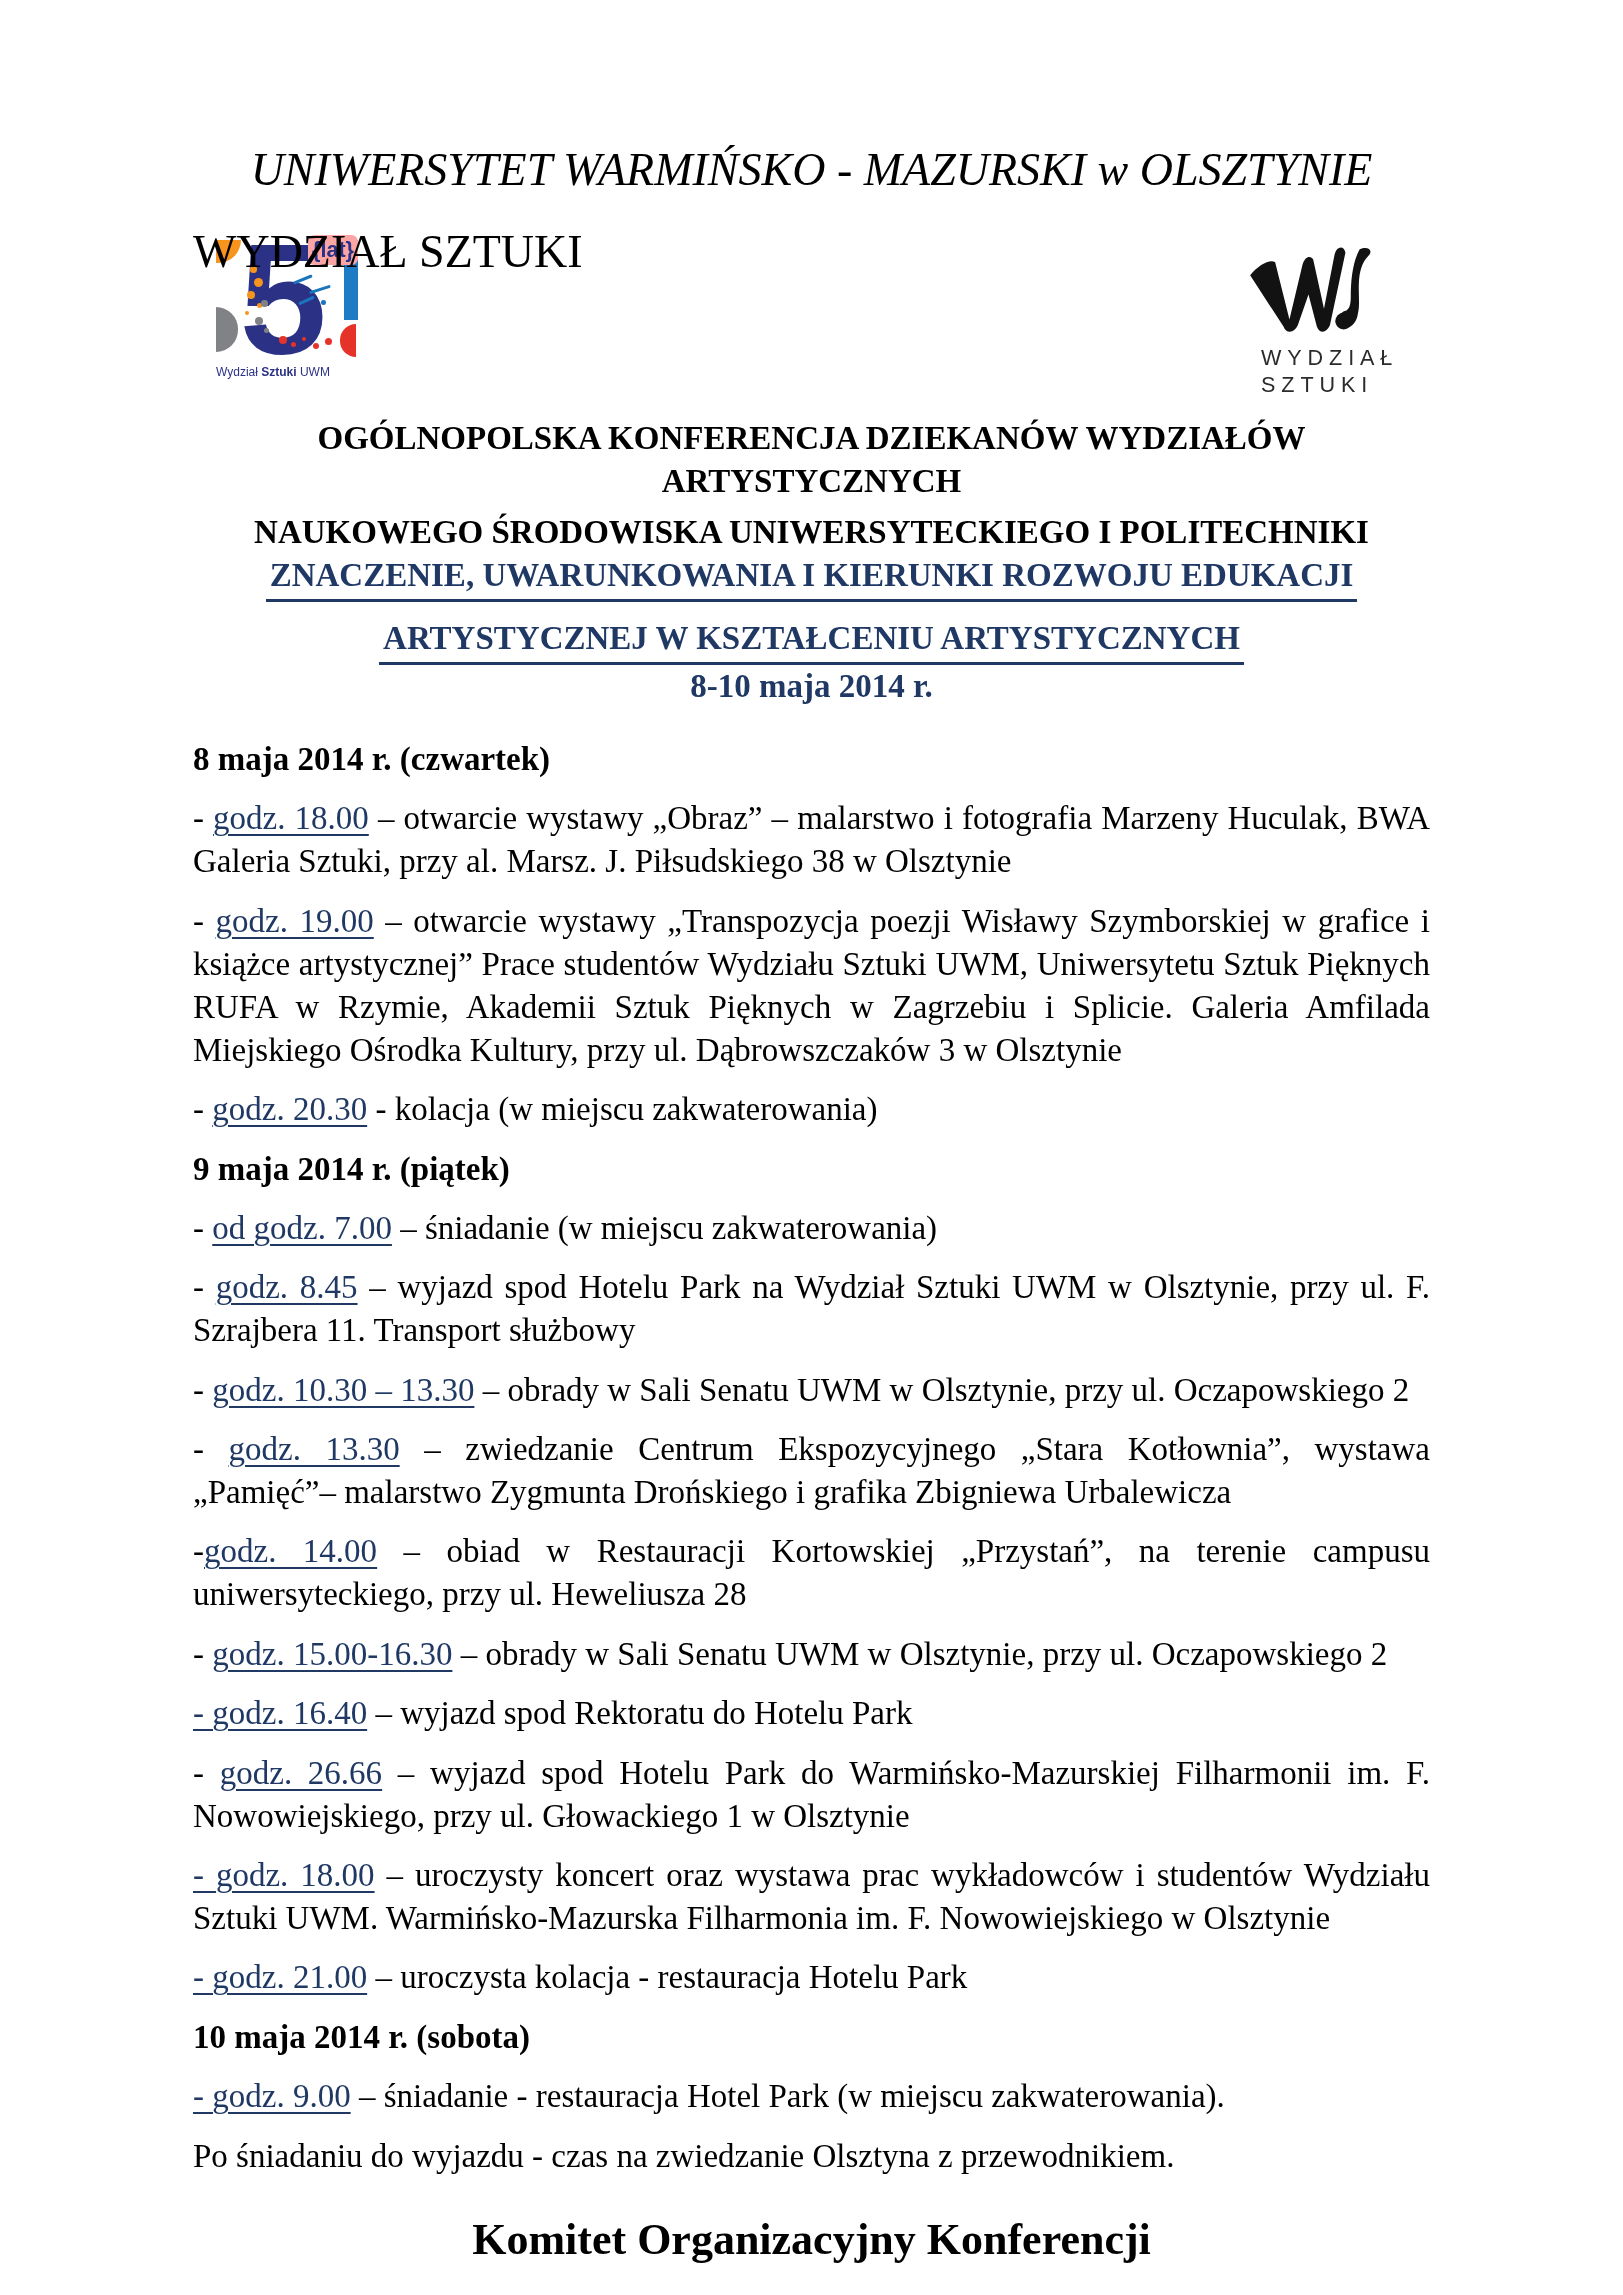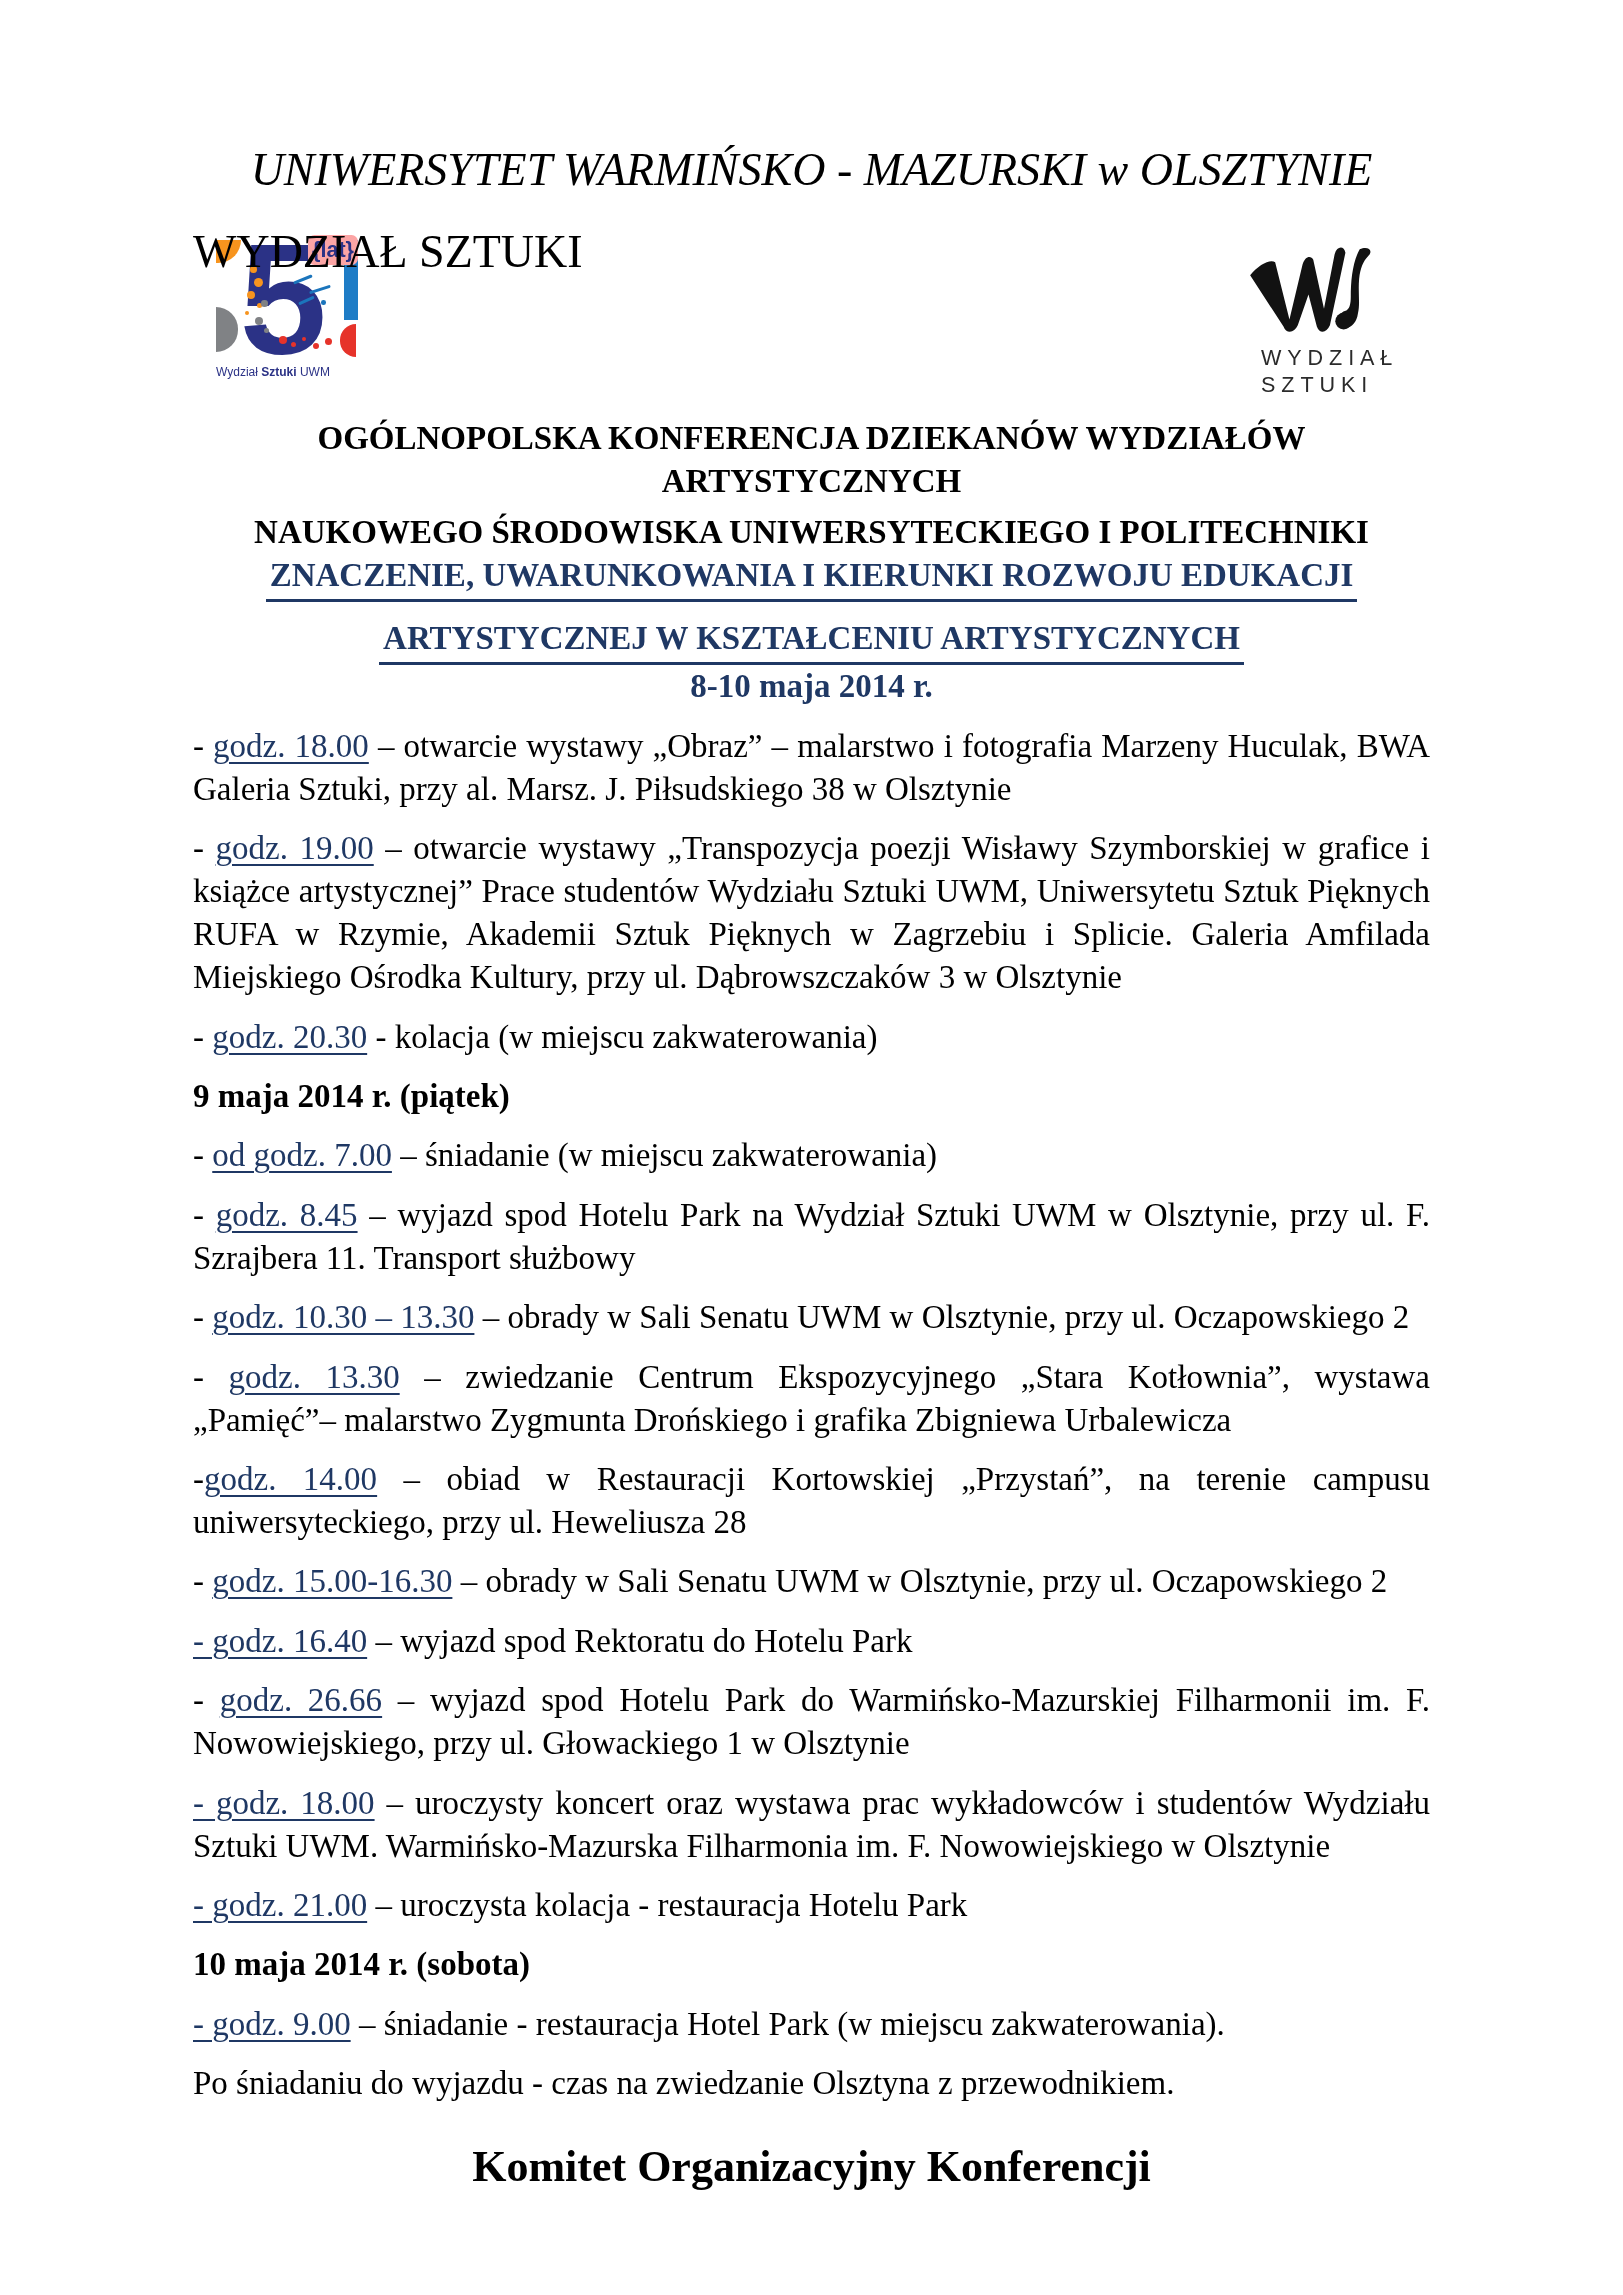--- a/index.html
+++ b/index.html
@@ -104,20 +104,21 @@
 
     <div class="conf">
       <p class="c1">OGÓLNOPOLSKA KONFERENCJA DZIEKANÓW WYDZIAŁÓW ARTYSTYCZNYCH</p>
       <p class="c2">NAUKOWEGO ŚRODOWISKA UNIWERSYTECKIEGO I POLITECHNIKI</p>
       <p class="theme"><span class="u">ZNACZENIE, UWARUNKOWANIA I KIERUNKI ROZWOJU EDUKACJI</span></p>
       <p class="theme"><span class="u">ARTYSTYCZNEJ W KSZTAŁCENIU ARTYSTYCZNYCH</span></p>
       <p class="dates"><span class="u">8-10 maja 2014 r.</span></p>
     </div>
 
     <div class="program" id="program">
+        <p class="day-heading">8 maja 2014 r. (czwartek)</p>
         <p class="item"><span>- </span><a class="time-link">godz. 18.00</a><span> – otwarcie wystawy „Obraz” – malarstwo i fotografia Marzeny Huculak, BWA Galeria Sztuki, przy al. Marsz. J. Piłsudskiego 38 w Olsztynie</span></p>
         <p class="item"><span>- </span><a class="time-link">godz. 19.00</a><span> – otwarcie wystawy „Transpozycja poezji Wisławy Szymborskiej w grafice i książce artystycznej” Prace studentów Wydziału Sztuki UWM, Uniwersytetu Sztuk Pięknych RUFA w Rzymie, Akademii Sztuk Pięknych w Zagrzebiu i Splicie. Galeria Amfilada Miejskiego Ośrodka Kultury, przy ul. Dąbrowszczaków 3 w Olsztynie</span></p>
         <p class="item"><span>- </span><a class="time-link">godz. 20.30</a><span> - kolacja (w miejscu zakwaterowania)</span></p>
         <p class="day-heading">9 maja 2014 r. (piątek)</p>
         <p class="item"><span>- </span><a class="time-link">od godz. 7.00</a><span> – śniadanie (w miejscu zakwaterowania)</span></p>
         <p class="item"><span>- </span><a class="time-link">godz. 8.45</a><span> – wyjazd spod Hotelu Park na Wydział Sztuki UWM w Olsztynie, przy ul. F. Szrajbera 11. Transport służbowy</span></p>
         <p class="item"><span>- </span><a class="time-link">godz. 10.30 – 13.30</a><span> – obrady  w Sali Senatu UWM w Olsztynie, przy ul. Oczapowskiego 2</span></p>
         <p class="item"><span>- </span><a class="time-link">godz. 13.30</a><span> – zwiedzanie Centrum Ekspozycyjnego „Stara Kotłownia”, wystawa „Pamięć”– malarstwo Zygmunta Drońskiego i grafika Zbigniewa Urbalewicza</span></p>
         <p class="item"><span>-</span><a class="time-link">godz. 14.00</a><span> – obiad w Restauracji Kortowskiej „Przystań”, na terenie campusu uniwersyteckiego, przy  ul. Heweliusza 28</span></p>
         <p class="item"><span>- </span><a class="time-link">godz. 15.00-16.30</a><span> – obrady w Sali Senatu UWM w Olsztynie, przy ul. Oczapowskiego 2</span></p>

